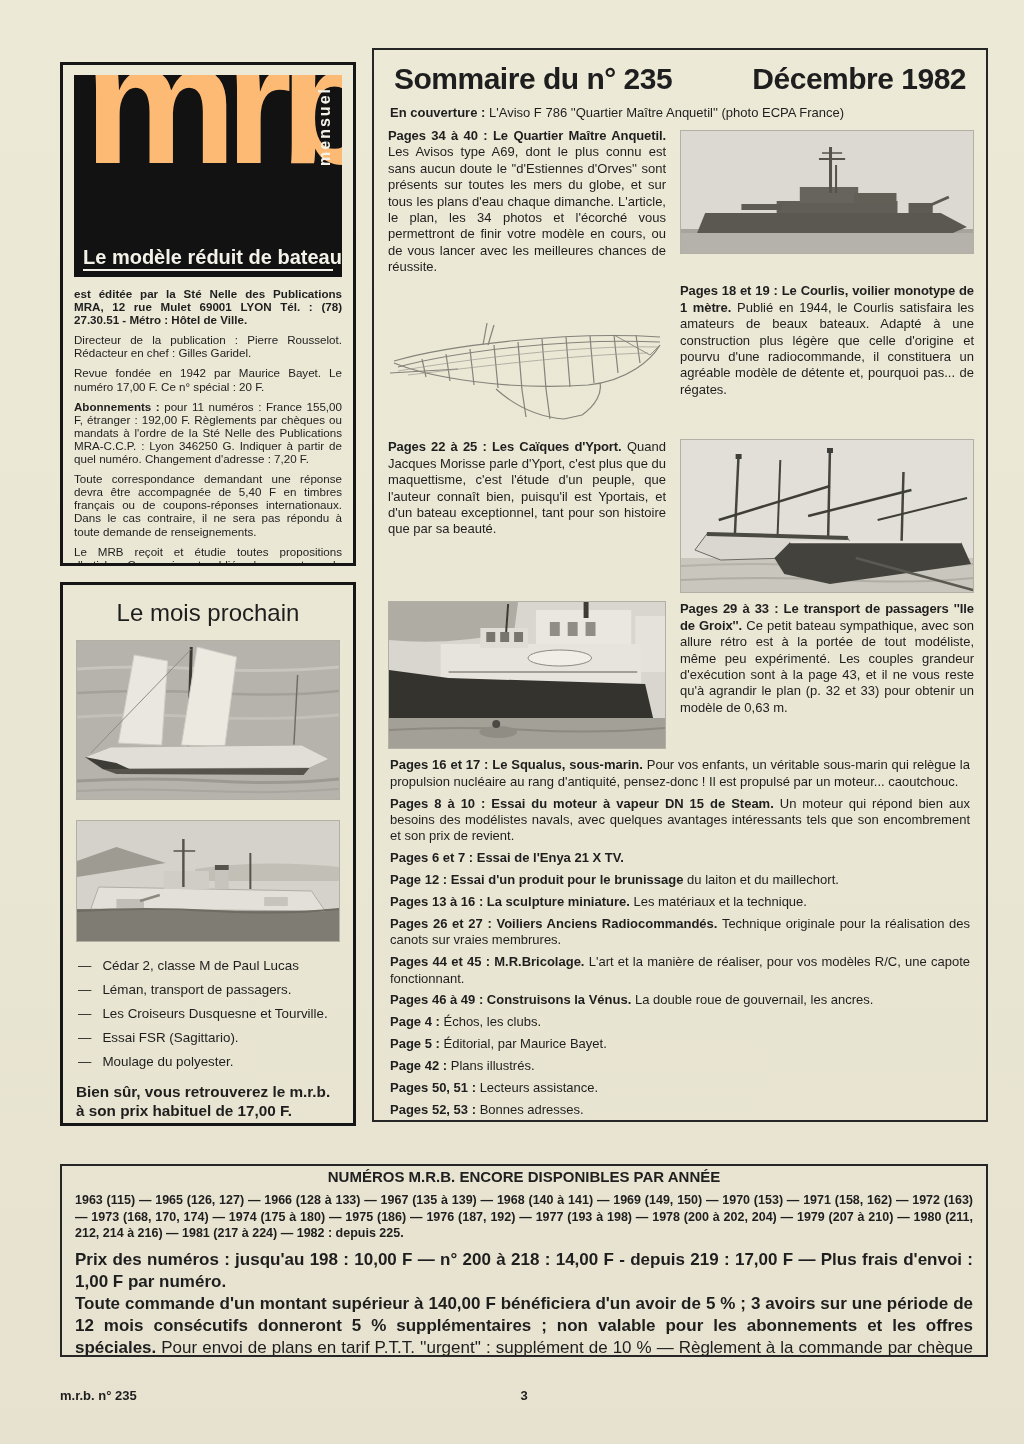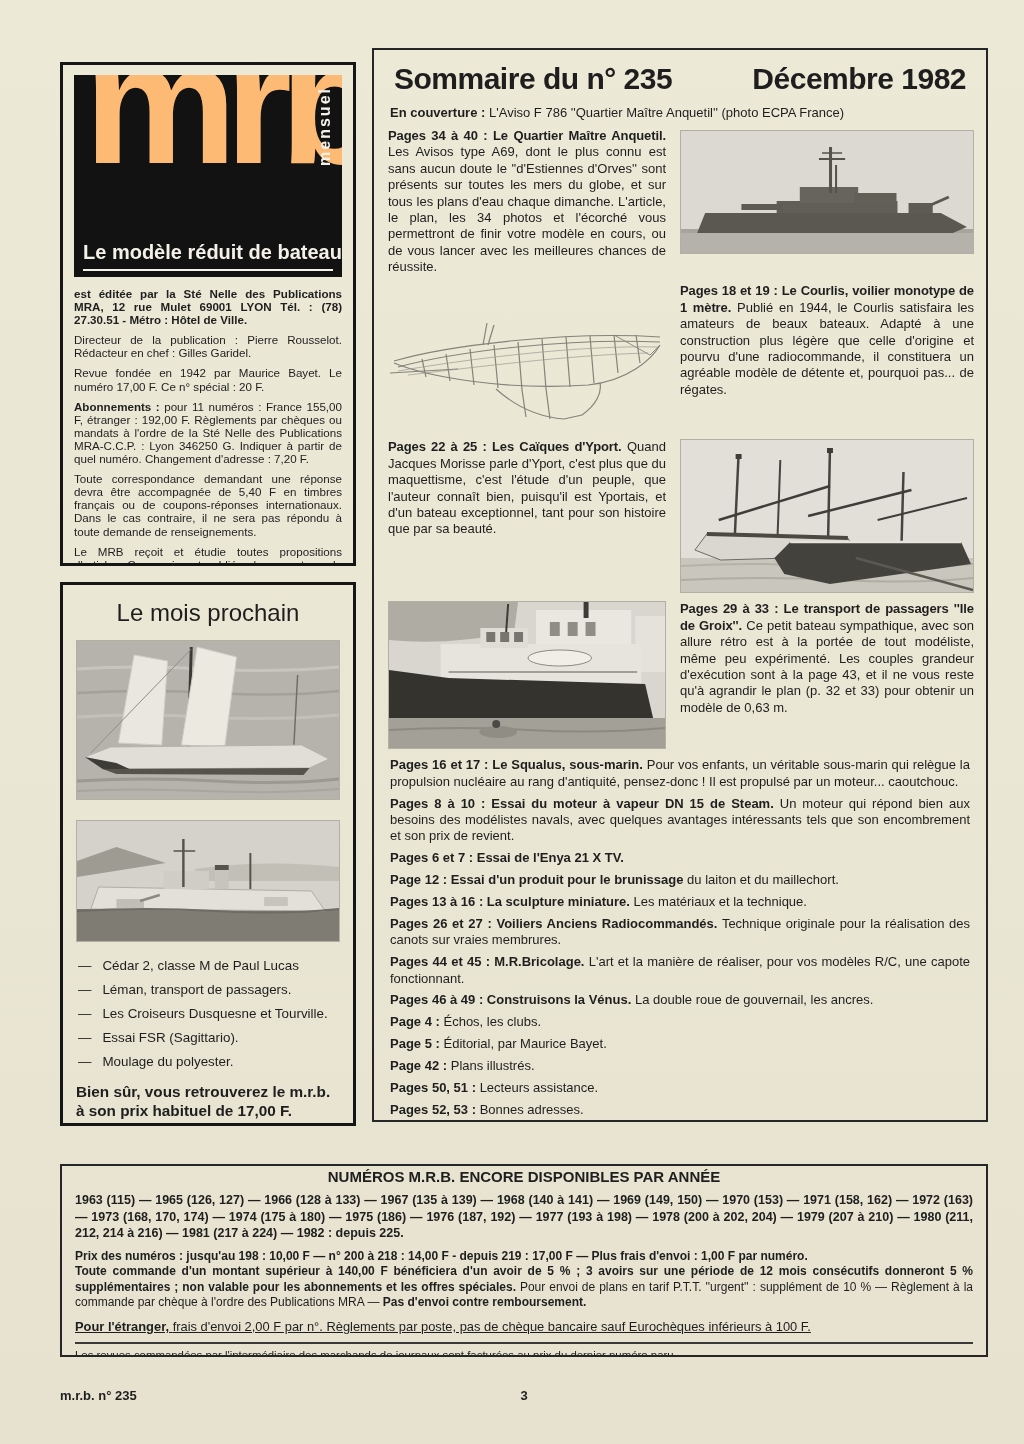--- a/index.html
+++ b/index.html
@@ -9,21 +9,21 @@
     font-family:"Liberation Sans",sans-serif;
     color:#1e1e1e;position:relative;overflow:hidden;
   }
   .abs{position:absolute;box-sizing:border-box;}
 
   
   .masthead{left:60px;top:62px;width:296px;height:504px;border:3px solid #161616;padding:10px 11px;overflow:hidden;}
   .logo{background:#121212;height:202px;position:relative;overflow:hidden;margin-bottom:10px;}
   .logo-mrb{position:absolute;left:10px;top:-58px;color:#fdba74;font-weight:bold;font-size:172px;letter-spacing:-12px;line-height:1;}
   .logo-mensuel{position:absolute;right:8px;top:12px;color:#f4f2e8;font-weight:bold;font-size:16px;letter-spacing:2px;writing-mode:vertical-rl;transform:rotate(180deg);}
-  .logo-tagline{position:absolute;left:9px;right:9px;bottom:6px;color:#f4f2e8;font-weight:bold;font-size:20px;white-space:nowrap;border-bottom:2px solid #f4f2e8;padding-bottom:5px;}
+  .logo-tagline{position:absolute;left:9px;right:9px;bottom:6px;color:#f4f2e8;font-weight:bold;font-size:20px;white-space:nowrap;border-bottom:2px solid #f4f2e8;}
   .masthead p{font-size:11.6px;line-height:1.13;margin:0 0 7px;text-align:justify;}
 
   
   .next-month{left:60px;top:582px;width:296px;height:544px;border:3px solid #161616;padding:12px 13px;overflow:hidden;}
   .nm-title{text-align:center;font-weight:normal;font-size:24px;margin:2px 0 13px;}
   .photo{border:1px solid #b2afa5;overflow:hidden;}
   .photo svg{display:block;width:100%;height:100%;}
   .nm-photo1{height:158px;margin-bottom:20px;}
   .nm-photo2{height:120px;margin-bottom:16px;}
   .nm-list{margin:0 2px;}
@@ -43,21 +43,21 @@
   .art-full{font-size:13px;line-height:1.26;text-align:justify;margin:0 2px 5.5px;}
   .img-aviso{height:122px;margin-top:2px;}
   .img-plan{height:120px;margin-top:28px;border:none;}
   .img-caiques{height:152px;}
   .img-groix{height:146px;}
 
   
   .back-issues{left:60px;top:1164px;width:928px;height:193px;border:2px solid #262626;padding:0 13px;overflow:hidden;}
   .bi-title{text-align:center;font-weight:bold;font-size:15px;margin:2px 0 7px;}
   .bi-years{font-weight:bold;font-size:12.5px;line-height:1.32;text-align:justify;margin:0;}
-  .bi-prices{font-size:12px;line-height:1.3;text-align:justify;margin:7px 0 0;}
+  .bi-prices{font-size:17px;line-height:1.3;text-align:justify;margin:7px 0 0;}
   .bi-foreign{font-size:12.9px;margin:8px 0 0;text-decoration:underline;}
   .bi-note{border-top:2px solid #3a3a3a;margin-top:8px;padding-top:5px;font-size:11.4px;}
 
   
   .footer{left:60px;top:1388px;width:928px;height:20px;font-size:13px;font-weight:bold;}
   .footer .fpage{position:absolute;left:50%;transform:translateX(-50%);}
 </style>
 </head>
 <body>
 

